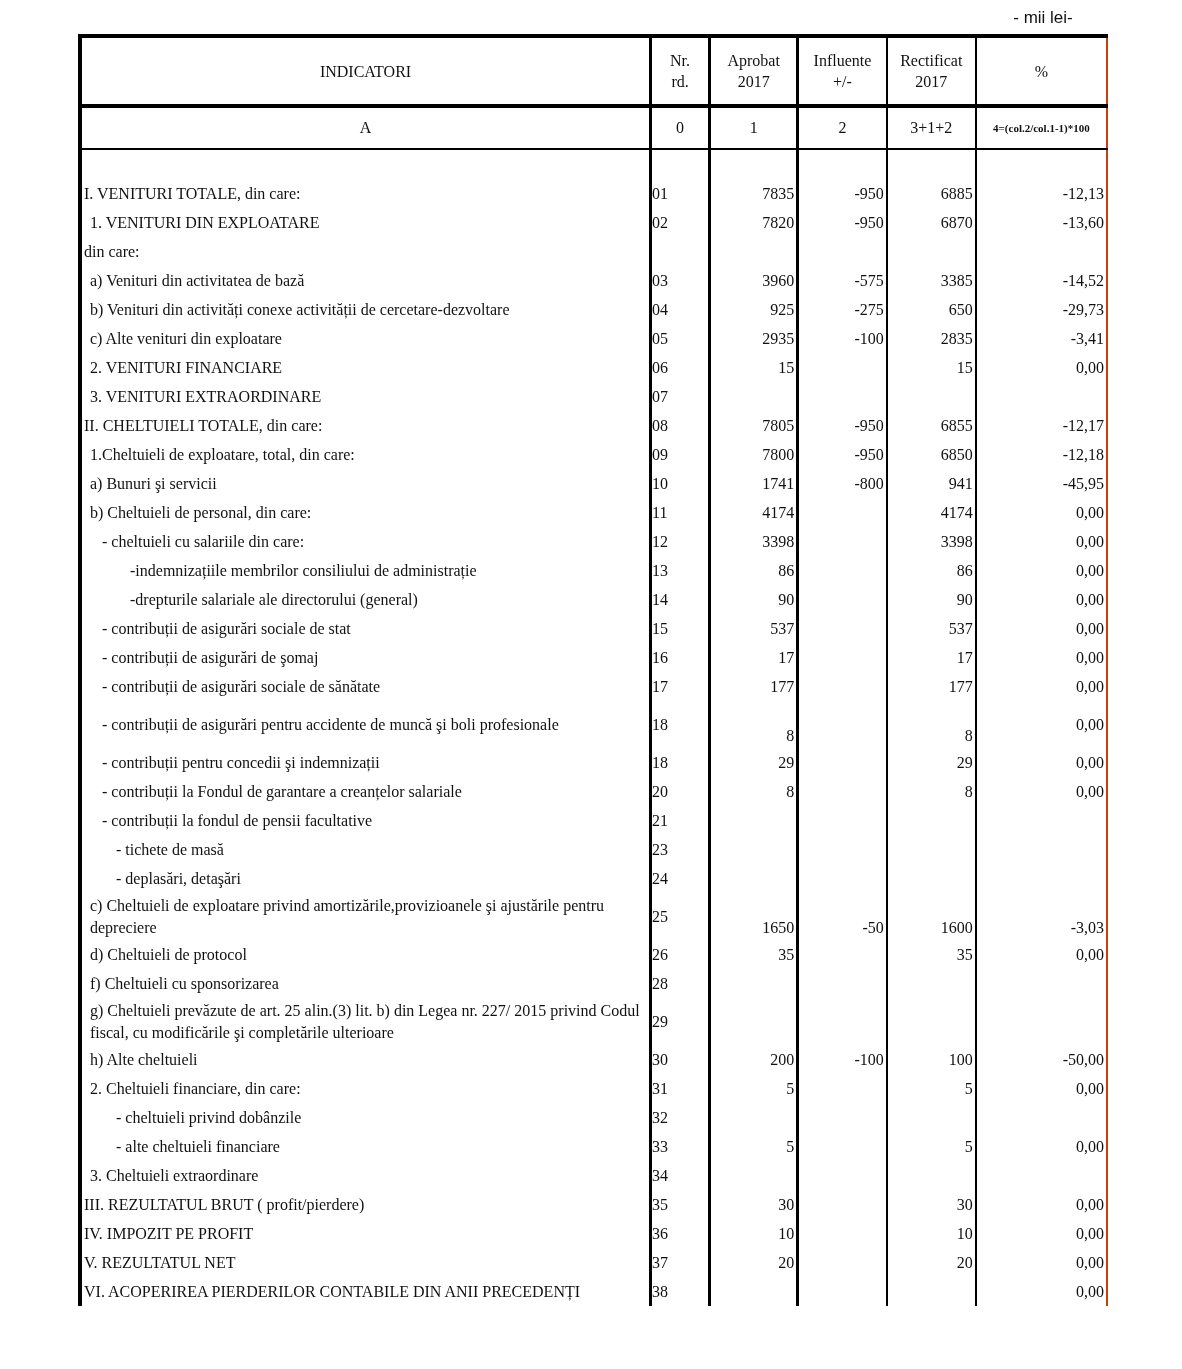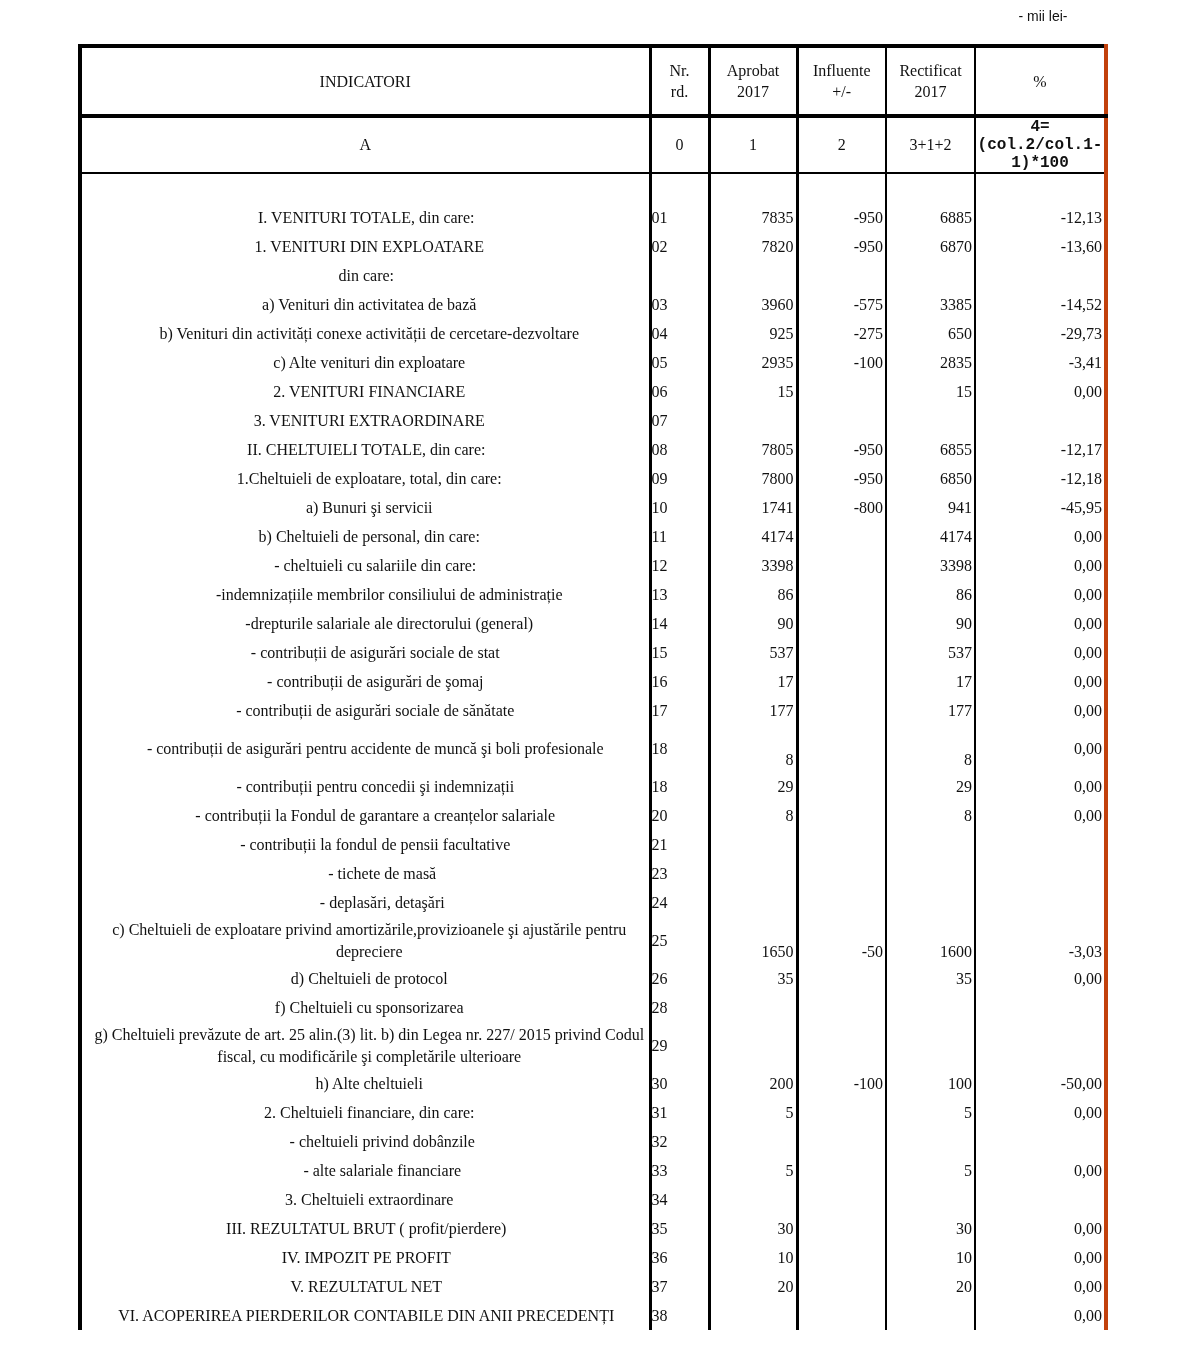--- a/index.html
+++ b/index.html
@@ -2,51 +2,51 @@
 <html><head>
   <meta charset="utf-8">
   <style>
     html, body { margin: 0; padding: 0; background: #ffffff; }
     body {
       width: 1182px; height: 1369px; position: relative; overflow: hidden;
       font-family: "Liberation Serif", "DejaVu Serif", serif; color: #111;
     }
     .unit {
       position: absolute; left: 1010px; top: 8px; width: 66px; text-align: center;
-      font-family: "Liberation Sans", "DejaVu Sans", sans-serif; font-size: 14px;
+      font-family: "Liberation Sans", "DejaVu Sans", sans-serif; font-size: 17px;
     }
     .tbl {
-      position: absolute; left: 78px; top: 44px; width: 1030px;
+      position: absolute; left: 78px; top: 34px; width: 1030px;
       border-collapse: collapse; table-layout: fixed;
-      border-left: 4px solid #000; border-right: 4px solid #c2410c; border-top: 4px solid #000; padding-left: 45px;
+      border-left: 4px solid #000; border-right: 2px solid #c2410c; border-top: 4px solid #000; padding-left: 45px;
     }
     .tbl col.c-ind { width: 570px; }
     .tbl col.c-nr { width: 59px; }
     .tbl col.c-ap { width: 88px; }
     .tbl col.c-inf { width: 89px; }
     .tbl col.c-rec { width: 89px; }
     .tbl col.c-pct { width: 131px; }
     .tbl th, .tbl td { padding: 0; font-weight: normal; font-size: 16px; }
     .tbl thead tr.h1 th {
       height: 66px; text-align: center; vertical-align: middle; line-height: 21px;
       border-bottom: 4px solid #000;
     }
     .tbl thead tr.h2 th {
       height: 40px; text-align: center; vertical-align: middle;
       border-bottom: 2px solid #000;
     }
     .tbl .bl-thick { border-left: 3px solid #000; }
     .tbl .bl-thin { border-left: 2px solid #000; }
     .tbl .formula {
-      font-family: Liberation Mono, monospace; font-size: 16px; font-weight: bold;
+      font-family: Liberation Serif, serif; font-size: 11px; font-weight: bold;
     }
     .tbl tbody tr.spacer td { height: 29px; }
     .tbl tbody td { height: 29px; vertical-align: middle; line-height: 20px; }
     .tbl tbody tr.tall td { height: 45px; }
-    .tbl td.ind { text-align: center; white-space: nowrap; overflow: hidden; }
+    .tbl td.ind { text-align: left; white-space: nowrap; overflow: hidden; }
     .tbl td.ind.wrap { white-space: normal; line-height: 22px; }
     .tbl td.nr { }
     .tbl td.num { text-align: right; padding-right: 2px; }
     .tbl tr.tall td.num.bottom { vertical-align: bottom; padding-bottom: 2px; }
     .tbl tr.tall td.num.mid { vertical-align: middle; }
     .lv0 { padding-left: 2px !important; }
     .lv1 { padding-left: 8px !important; margin-top: 31px; }
     .lv2 { padding-left: 20px !important; margin-top: 12px; }
     .lv3 { padding-left: 34px !important; }
     .lv4 { padding-left: 48px !important; }
@@ -346,21 +346,21 @@
       </tr>
       <tr>
         <td class="ind lv3">- cheltuieli privind dobânzile</td>
         <td class="nr bl-thick">32</td>
         <td class="num bl-thick"></td>
         <td class="num bl-thick"></td>
         <td class="num bl-thin"></td>
         <td class="num bl-thin"></td>
       </tr>
       <tr>
-        <td class="ind lv3">- alte salariale financiare</td>
+        <td class="ind lv3">- alte cheltuieli financiare</td>
         <td class="nr bl-thick">33</td>
         <td class="num bl-thick">5</td>
         <td class="num bl-thick"></td>
         <td class="num bl-thin">5</td>
         <td class="num bl-thin">0,00</td>
       </tr>
       <tr>
         <td class="ind lv1">3. Cheltuieli extraordinare</td>
         <td class="nr bl-thick">34</td>
         <td class="num bl-thick"></td>

